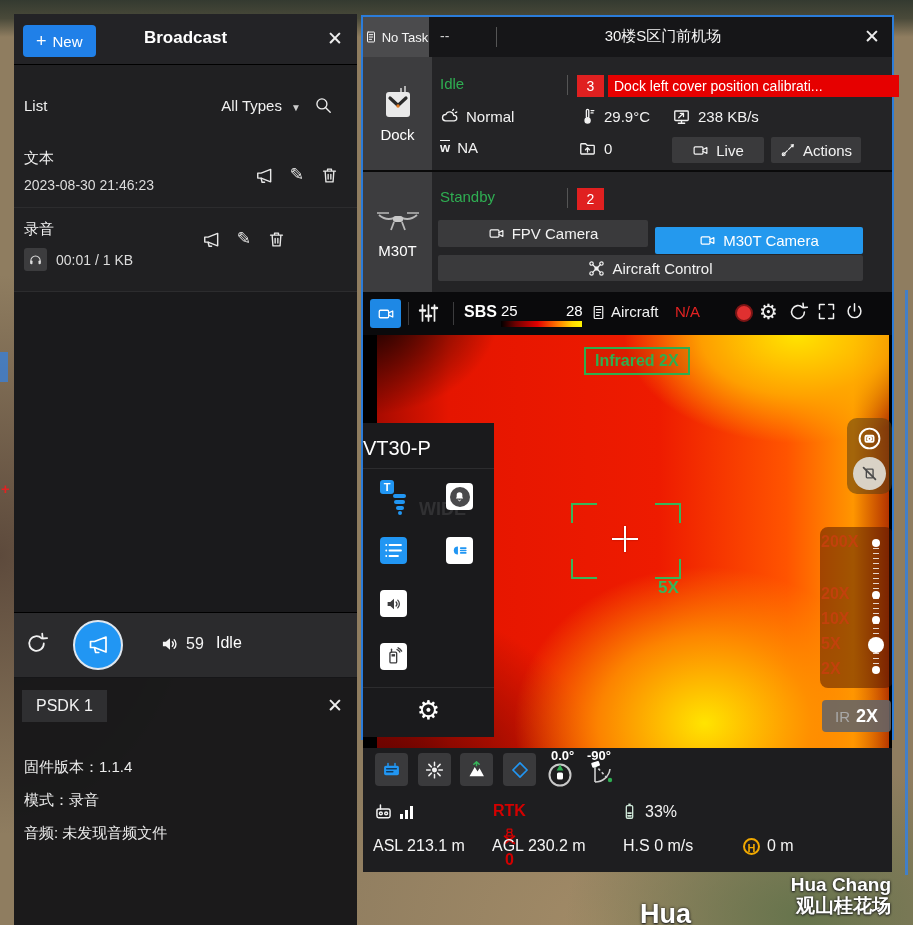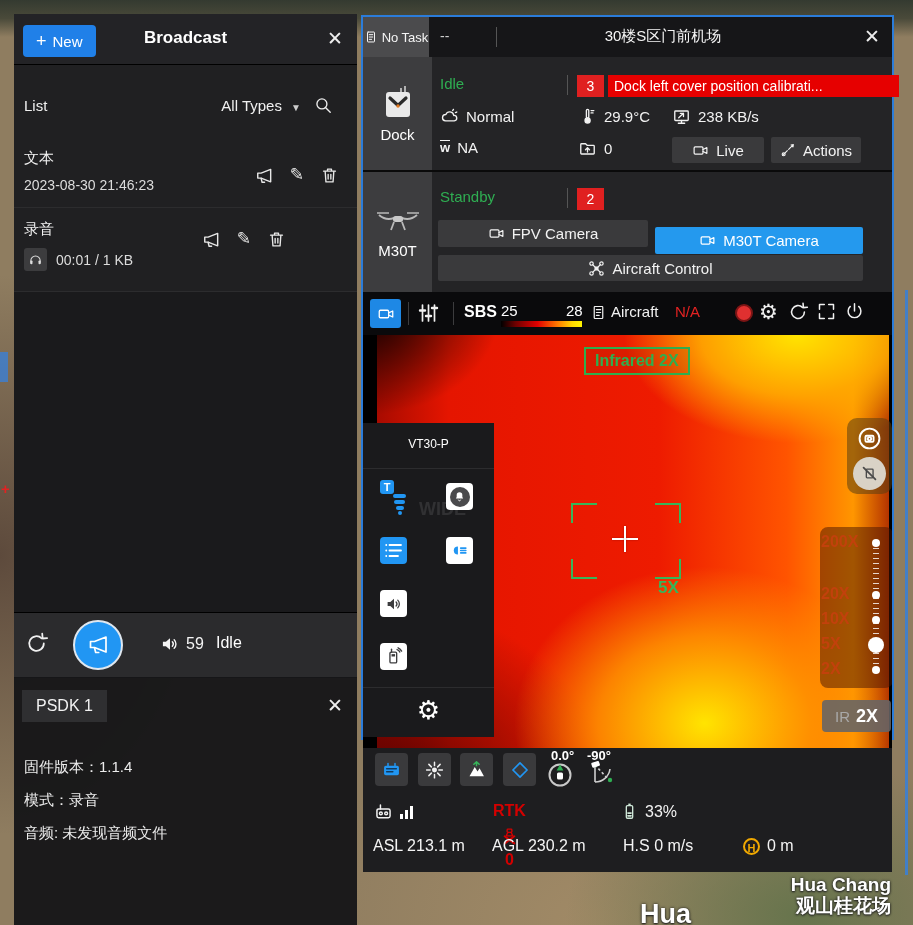--- a/index.html
+++ b/index.html
@@ -101,21 +101,21 @@
       radial-gradient(190px 150px at -2% -6%,rgba(0,0,0,.95) 0%,rgba(0,0,0,0) 70%),
       linear-gradient(90deg,#a80b00 0%,#e51500 14%,#ee1b00 55%,#ff5400 80%,#ff9600 93%,#b33300 100%);}
   #ir-badge{left:221px;top:12px;height:24px;padding:0 9px;border:2px solid #2fae4e;color:#2fae4e;
     font-size:16px;font-weight:bold;line-height:24px;background:rgba(140,40,0,.18);}
   #gimbal-box{left:484px;top:83px;width:45px;height:76px;background:rgba(90,62,18,.55);border-radius:10px;}
   .gb-circ{left:6px;width:33px;height:33px;border-radius:50%;display:flex;align-items:center;justify-content:center;}
   #gb1{top:4px;color:#fff;}
   #gb2{top:39px;background:#d9d2c6;color:#4a4a4a;}
   
   #vt{left:0;top:88px;width:131px;height:314px;background:#1a1a1c;}
-  #vt-title{left:0;top:14px;width:131px;text-align:center;font-size:12px;color:#fff;}
+  #vt-title{left:0;top:14px;width:131px;font-size:20px;color:#fff;}
   #vt-sep1{left:0;top:45px;width:131px;}
   #vt-sep2{left:0;top:264px;width:131px;}
   #vt-wide{left:56px;top:76px;font-size:18px;font-weight:bold;color:rgba(255,255,255,.10);}
   .vt-box{width:27px;height:27px;border-radius:4px;display:flex;align-items:center;justify-content:center;cursor:pointer;}
   .vt-white{background:#fff;color:#3c3c3e;}
   .vt-blue{background:#2196f3;color:#fff;}
   #vt-gear{left:0;top:272px;width:131px;text-align:center;font-size:26px;color:#fff;cursor:pointer;}
   .t-sq{position:absolute;left:0;top:0;width:14px;height:14px;background:#2196f3;border-radius:3px;color:#fff;
     font-size:11px;font-weight:bold;text-align:center;line-height:14px;}
   .t-bar{position:absolute;background:#2196f3;border-radius:2px;height:3.5px;}

